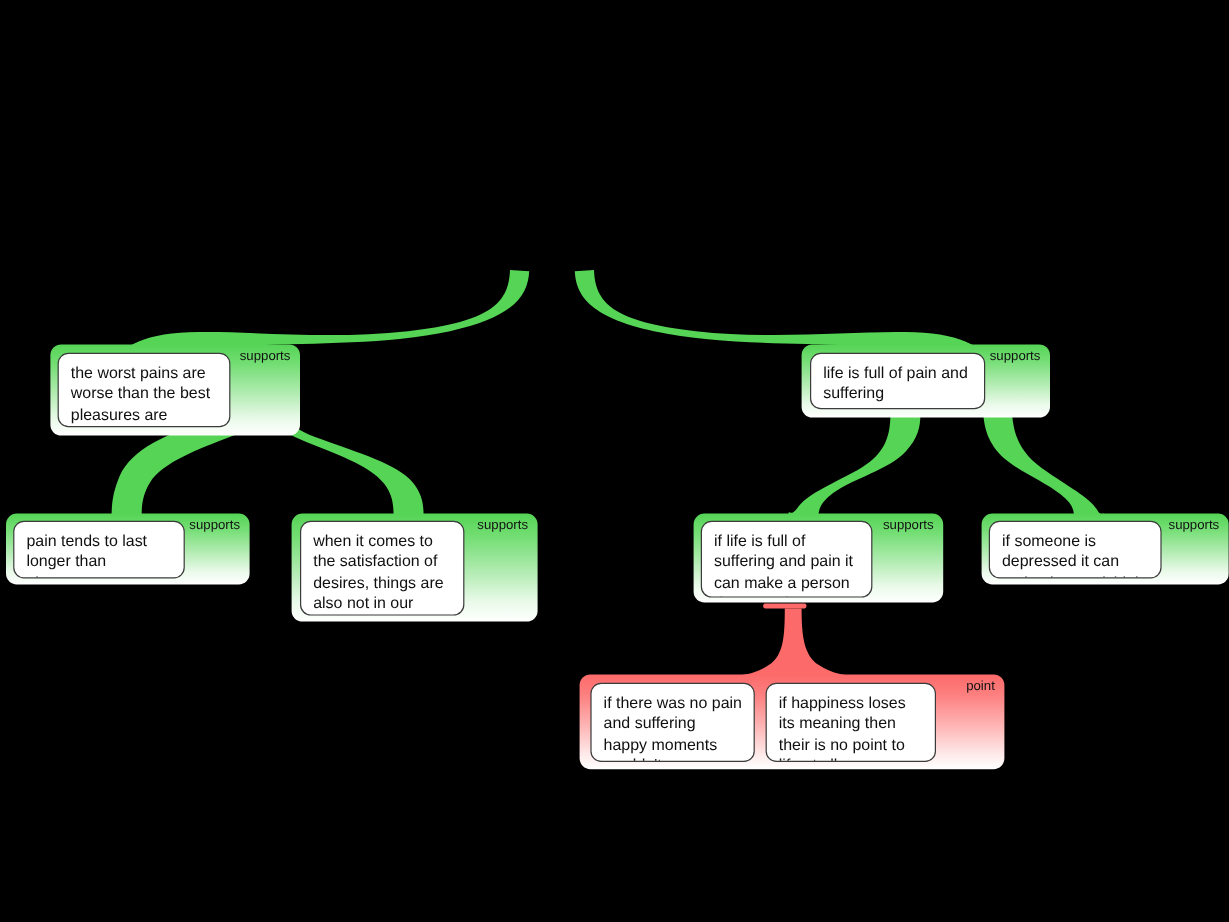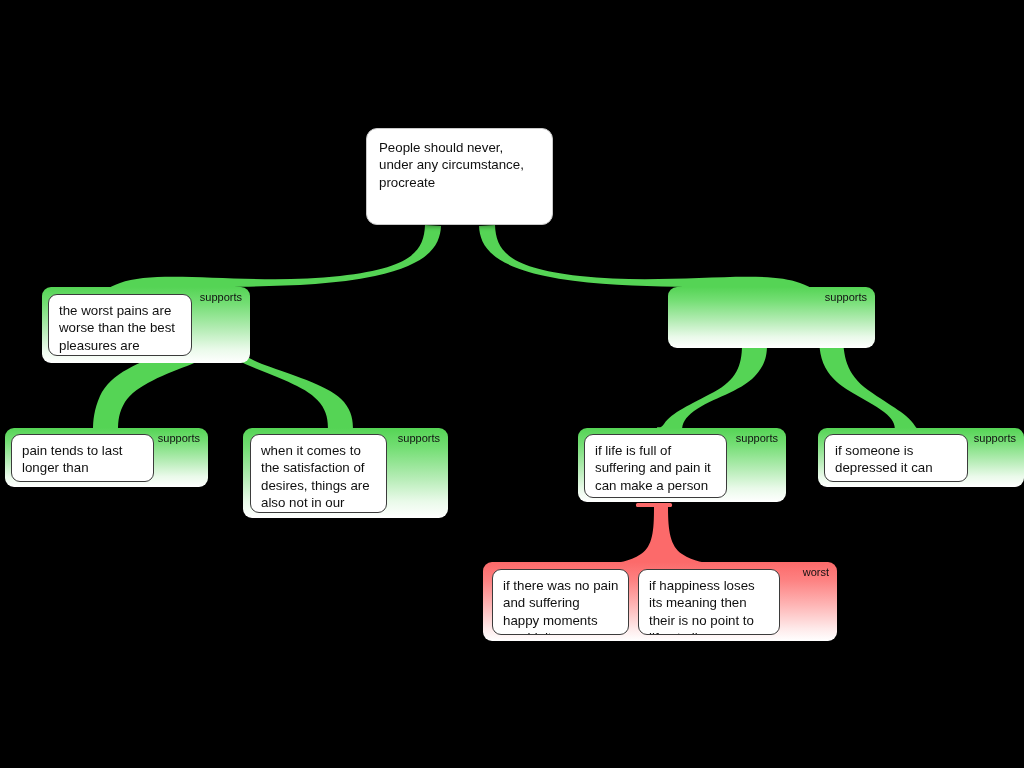--- a/index.html
+++ b/index.html
@@ -87,33 +87,33 @@
         <path d="M 211 320 C 206 338 196 344 170 352 C 140 361 110 374 100 396 C 94 410 93 420 93 431 L 118 431 C 118 420 119 412 125 402 C 136 385 166 374 192 364 C 216 354 222 340 224 321 Z" fill="#55d455" stroke="none"></path>
         <path d="M 227 321 C 229 340 236 354 262 364 C 300 378 330 386 344 402 C 352 412 353 420 353 431 L 328 431 C 328 420 327 412 320 403 C 308 387 278 378 250 366 C 224 355 216 340 214 320 Z" fill="#55d455" stroke="none"></path>
         <path d="M 742 345 C 742 366 736 380 714 392 C 690 405 672 412 664 424 C 658 432 657 422 657 431 L 682 431 C 682 423 685 418 694 411 C 712 398 740 392 755 376 C 765 365 767 356 767 345 Z" fill="#55d455" stroke="none"></path>
         <path d="M 843 332 C 843 356 846 374 868 390 C 892 407 908 414 915 426 C 919 432 920 424 920 431 L 895 431 C 895 424 893 419 884 412 C 866 398 840 390 828 372 C 820 360 819 348 819 332 Z" fill="#55d455" stroke="none"></path>
         <path d="M 654 507 L 668 507 C 668 530 670 546 682 554 C 694 562 706 563 712 563 L 610 563 C 617 563 629 562 641 554 C 653 546 654 530 654 507 Z" fill="#fc6a6a" stroke="none"></path>
       </g>
 
     <rect x="636" y="503" width="36" height="4" rx="1.5" fill="#fc6a6a"></rect>
   </svg>
 
-  <div class="card root" style="left:366px; top:128px; width:187px; height:97px;">
-    <p>People should never, under any circumstance, procreate</p>
-  </div>
 
   <div class="group supports" style="left:42px; top:287px; width:208px; height:76px;">
     <span class="group-label">supports</span>
   </div>
   <div class="card" style="left:48px; top:294px; width:144px; height:62px;">
     <p>the worst pains are worse than the best pleasures are pleasurable</p>
   </div>
 
   <div class="group supports" style="left:668px; top:287px; width:207px; height:61px;">
     <span class="group-label">supports</span>
+  </div>
+  <div class="card" style="left:675px; top:294px; width:146px; height:47px;">
+    <p>life is full of pain and suffering</p>
   </div>
 
   <div class="group supports" style="left:5px; top:428px; width:203px; height:59px;">
     <span class="group-label">supports</span>
   </div>
   <div class="card" style="left:11px; top:434px; width:143px; height:48px;">
     <p>pain tends to last longer than pleasure.</p>
   </div>
 
   <div class="group supports" style="left:243px; top:428px; width:205px; height:90px;">
@@ -131,21 +131,21 @@
   </div>
 
   <div class="group supports" style="left:818px; top:428px; width:206px; height:59px;">
     <span class="group-label">supports</span>
   </div>
   <div class="card" style="left:824px; top:434px; width:144px; height:48px;">
     <p>if someone is depressed it can make them suicidal</p>
   </div>
 
   <div class="group oppose" style="left:483px; top:562px; width:354px; height:79px;">
-    <span class="group-label">worst</span>
+    <span class="group-label">point</span>
   </div>
   <div class="card" style="left:492px; top:569px; width:137px; height:66px;">
     <p>if there was no pain and suffering happy moments wouldn't mean anything.</p>
   </div>
   <div class="card" style="left:638px; top:569px; width:142px; height:66px;">
     <p>if happiness loses its meaning then their is no point to life at all</p>
   </div>
 
 </div>
 

